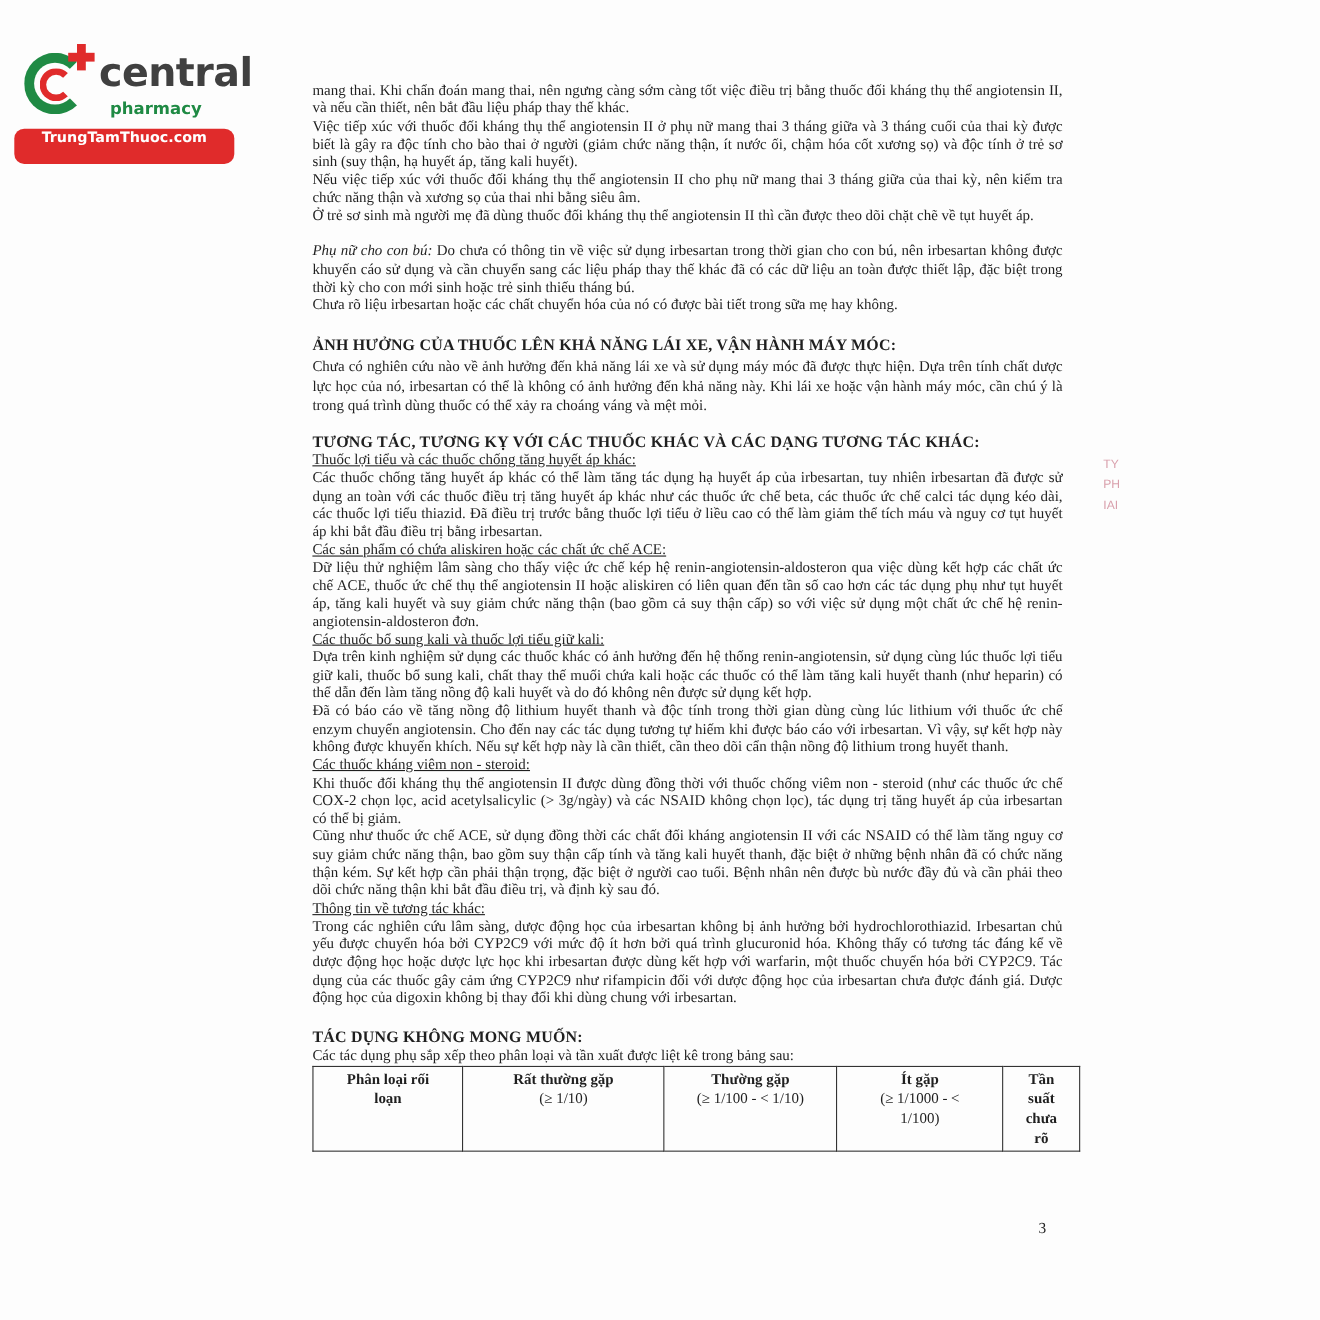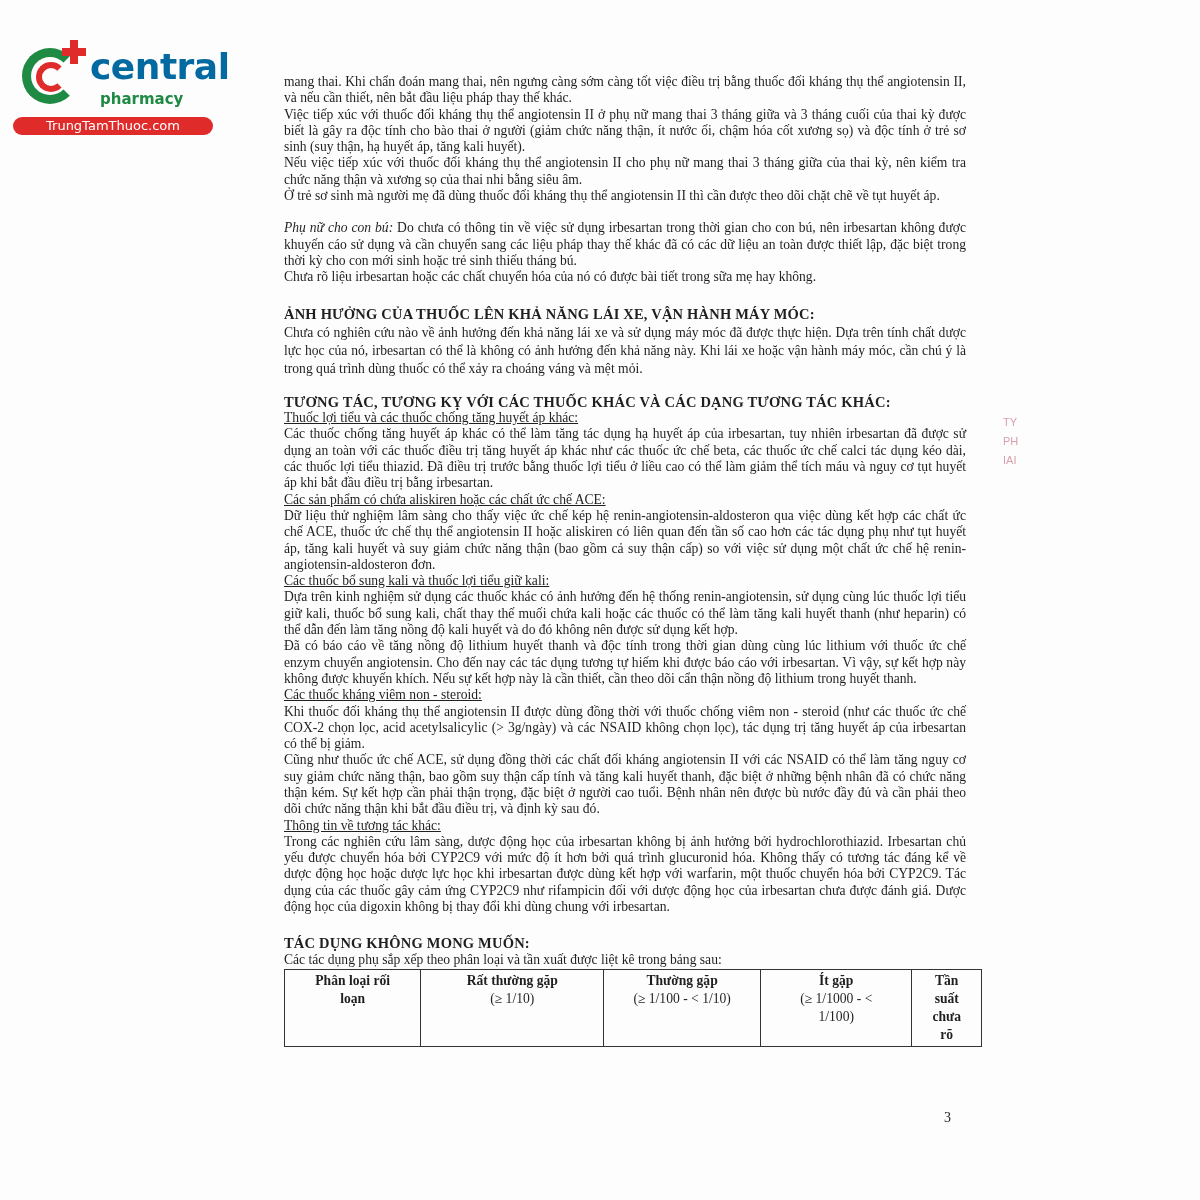--- a/index.html
+++ b/index.html
@@ -8,25 +8,25 @@
   .logo { position:absolute; left:10px; top:38px; width:205px; height:100px; }
   .logo-ring { position:absolute; left:12px; top:10px; width:56px; height:56px; border-radius:50%;
     border:9px solid #1f8a44; border-right-color:transparent; box-sizing:border-box; }
   .logo-ring-inner { position:absolute; left:26px; top:24px; width:30px; height:30px; border-radius:50%;
     border:6px solid #e02b2b; border-right-color:transparent; box-sizing:border-box; }
   .logo-cross { position:absolute; left:52px; top:2px; width:24px; height:24px; }
   .logo-cross:before, .logo-cross:after { content:""; position:absolute; background:#e02b2b; }
   .logo-cross:before { left:8px; top:0; width:8px; height:24px; }
   .logo-cross:after { left:0; top:8px; width:24px; height:8px; }
   .logo-name { position:absolute; left:80px; top:8px; font-family:"DejaVu Sans", sans-serif; font-size:36px;
-    font-weight:bold; color:#0369a1; letter-spacing:-0.5px; }
+    font-weight:bold; color:#404040; letter-spacing:-0.5px; }
   .logo-sub { position:absolute; left:90px; top:52px; font-family:"DejaVu Sans", sans-serif; font-size:15px;
     font-weight:bold; color:#1f8a44; }
-  .logo-pill { position:absolute; left:3px; top:79px; width:200px; height:18px; border-radius:9px; background:#e02b2b;
-    color:#fff; font-family:"DejaVu Sans", sans-serif; font-size:13px; font-weight:normal; text-align:center; line-height:18px; }
+  .logo-pill { position:absolute; left:3px; top:79px; width:200px; height:32px; border-radius:9px; background:#e02b2b;
+    color:#fff; font-family:"DejaVu Sans", sans-serif; font-size:13px; font-weight:bold; text-align:center; line-height:18px; }
   .page { position:absolute; left:284px; top:74px; width:682px; font-size:13.6px; line-height:16.3px; }
   .page p { margin:0; text-align:justify; }
   .gap { height:16px; }
   .gap2 { height:20px; }
   h2 { font-size:14.5px; font-weight:bold; margin:0 0 2px 0; letter-spacing:0.2px; }
   .u { text-decoration:underline; }
   .i { font-style:italic; }
   table { border-collapse:collapse; width:698px; margin-top:1px; }
   td { border:1.5px solid #333; text-align:center; vertical-align:top; padding:2px 20px; font-size:13.6px; line-height:18px; }
   .stamp { position:absolute; left:1003px; top:375px; width:22px; height:150px; color:#d9a0ac; font-size:11px;

